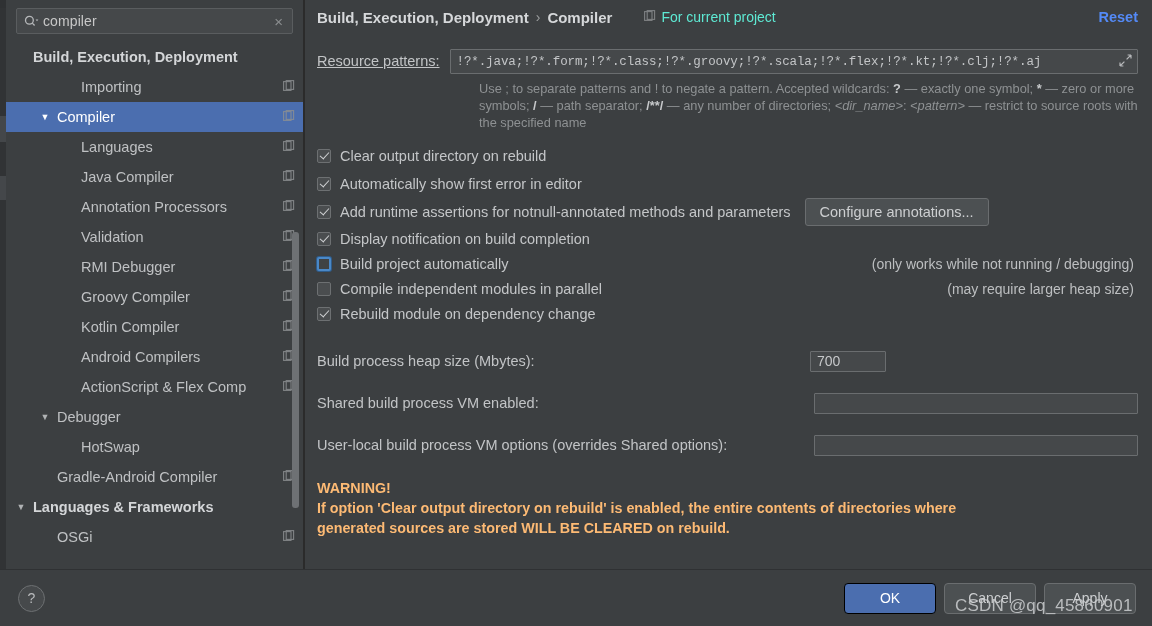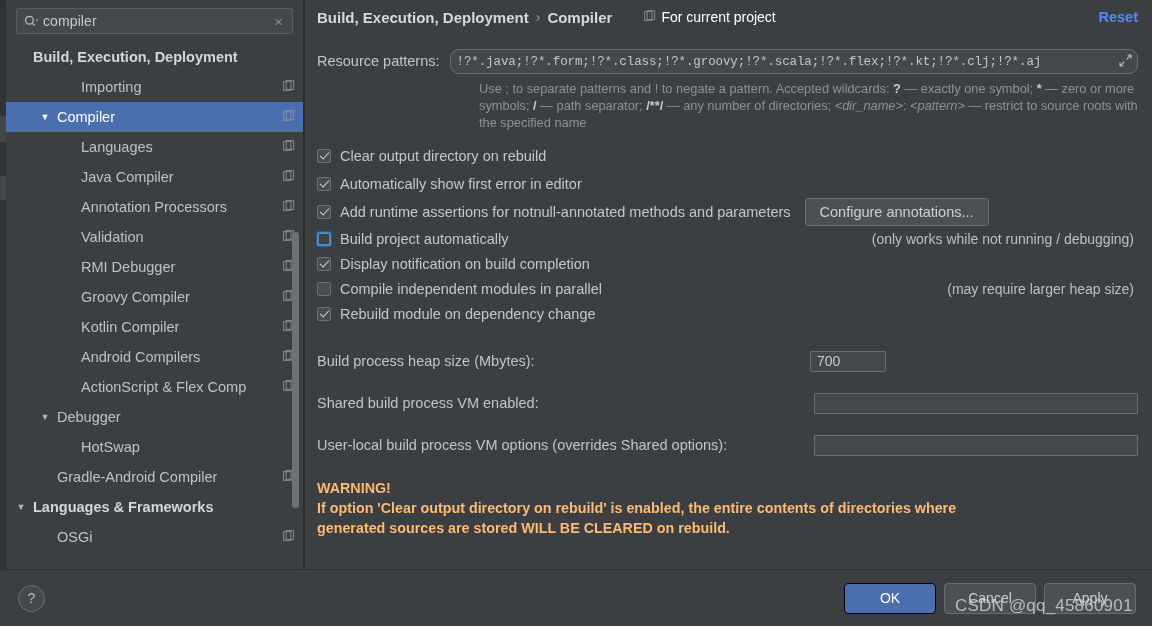--- a/index.html
+++ b/index.html
@@ -169,21 +169,21 @@
   }
   .crumb-sep {
     font-size: 14px;
     color: #9b9e9f;
     margin: 0 7px;
   }
   .for-project {
     display: flex;
     align-items: center;
     margin-left: 32px;
-    color: #ffffff;
+    color: #5eead4;
     font-size: 14px;
   }
   .for-project .proj-ico { margin-right: 5px; }
   .reset-link {
     margin-left: auto;
     color: #548af7;
     font-size: 14.5px;
     font-weight: bold;
     cursor: pointer;
   }
@@ -195,28 +195,29 @@
   .row-resource {
     display: flex;
     align-items: flex-start;
     margin-top: 15px;
   }
   .row-resource .lab {
     font-size: 14.5px;
     color: #c2c4c6;
     padding-top: 4px;
     white-space: nowrap;
+    text-decoration: underline;
   }
   .res-field {
     margin-left: 10px;
     flex: 1 1 auto;
     height: 25px;
     background: #45484a;
     border: 1px solid #6a6d6f;
-    border-radius: 9px;
+    border-radius: 1px;
     display: flex;
     align-items: center;
     box-sizing: border-box;
     overflow: hidden;
   }
   .res-field .val {
     font-family: "Liberation Mono", monospace;
     font-size: 12.5px;
     color: #c3c5c7;
     padding-left: 6px;
@@ -599,27 +600,27 @@
             <div class="cbrow">
               <span class="cb checked"></span>
               <span class="cb-label">Automatically show first error in editor</span>
             </div>
             <div class="cbrow">
               <span class="cb checked"></span>
               <span class="cb-label">Add runtime assertions for notnull-annotated methods and parameters</span>
               <button class="btn-cfg">Configure annotations...</button>
             </div>
             <div class="cbrow tight">
+              <span class="cb checked"></span>
+              <span class="cb-label">Display notification on build completion</span>
+            </div>
+            <div class="cbrow tight">
               <span class="cb focused"></span>
               <span class="cb-label">Build project automatically</span>
               <span class="side-note">(only works while not running / debugging)</span>
-            </div>
-            <div class="cbrow tight">
-              <span class="cb checked"></span>
-              <span class="cb-label">Display notification on build completion</span>
             </div>
             <div class="cbrow tight">
               <span class="cb"></span>
               <span class="cb-label">Compile independent modules in parallel</span>
               <span class="side-note">(may require larger heap size)</span>
             </div>
             <div class="cbrow tight">
               <span class="cb checked"></span>
               <span class="cb-label">Rebuild module on dependency change</span>
             </div>

